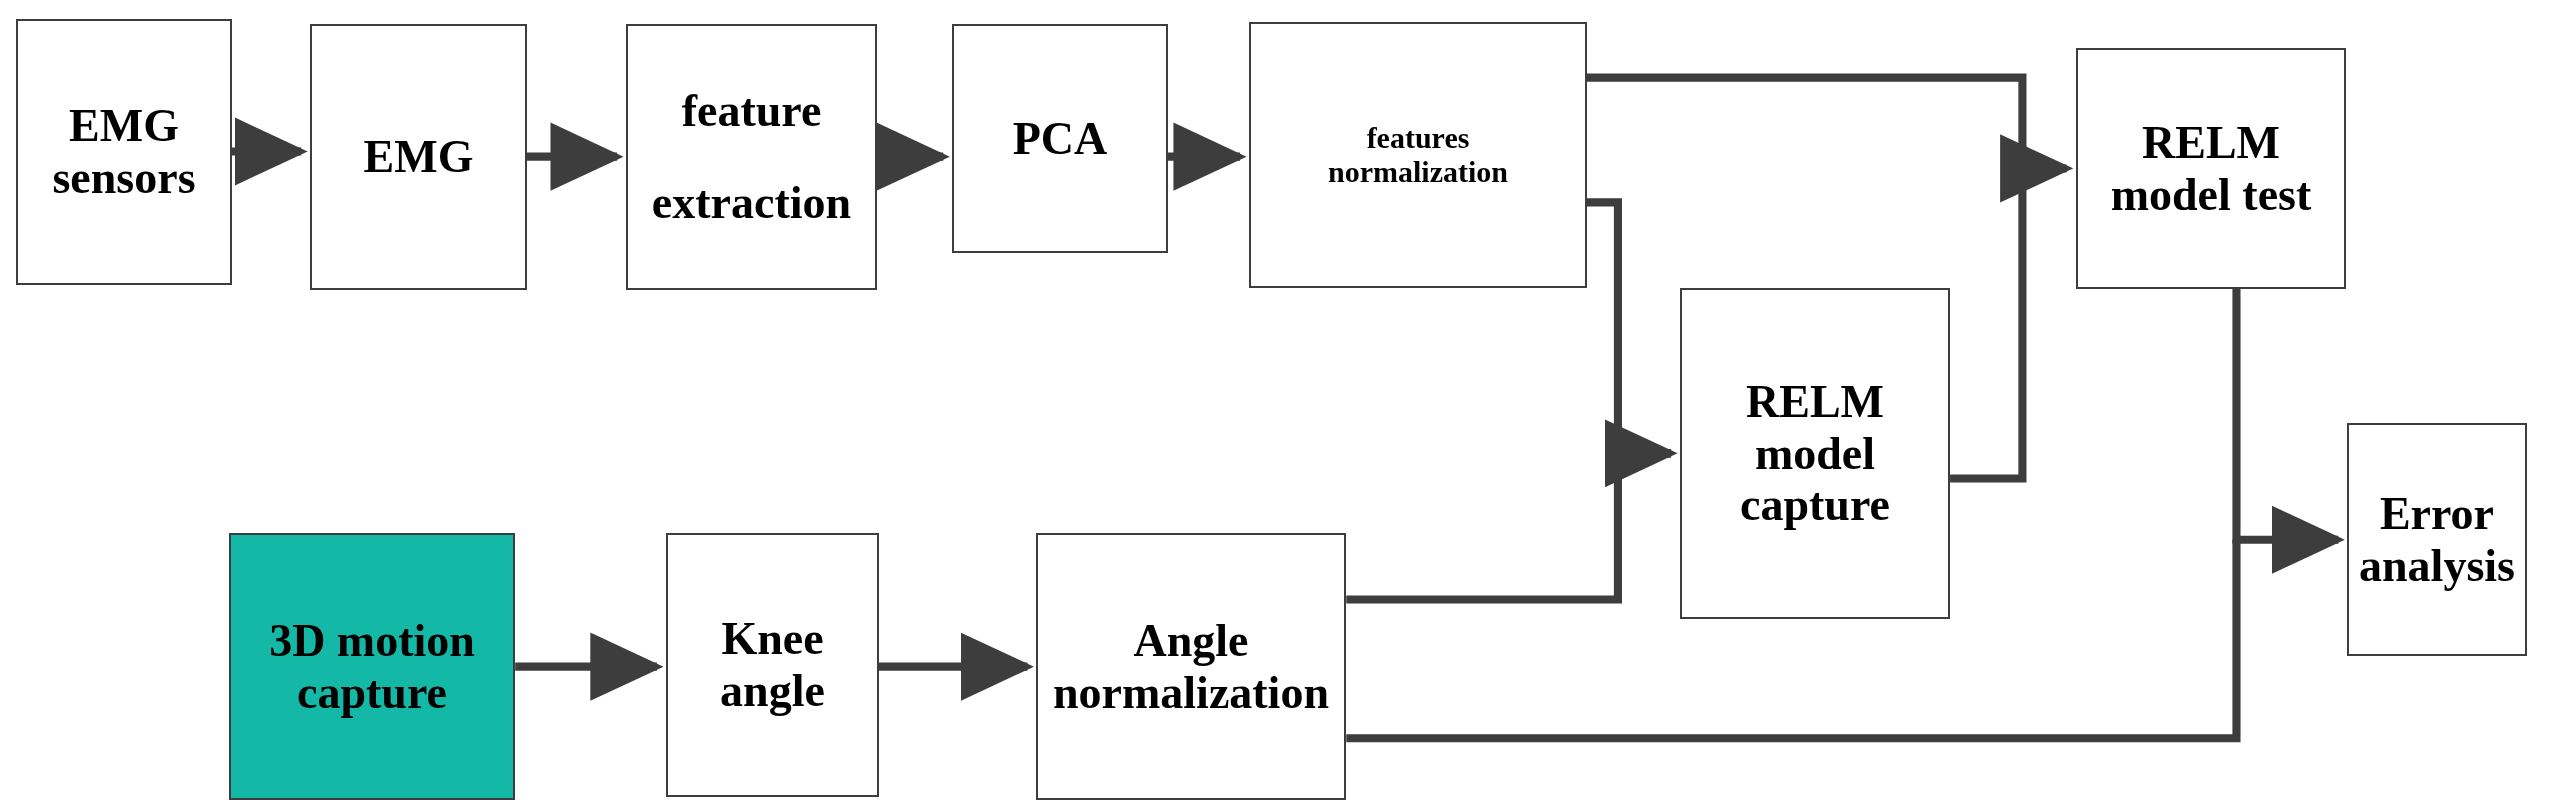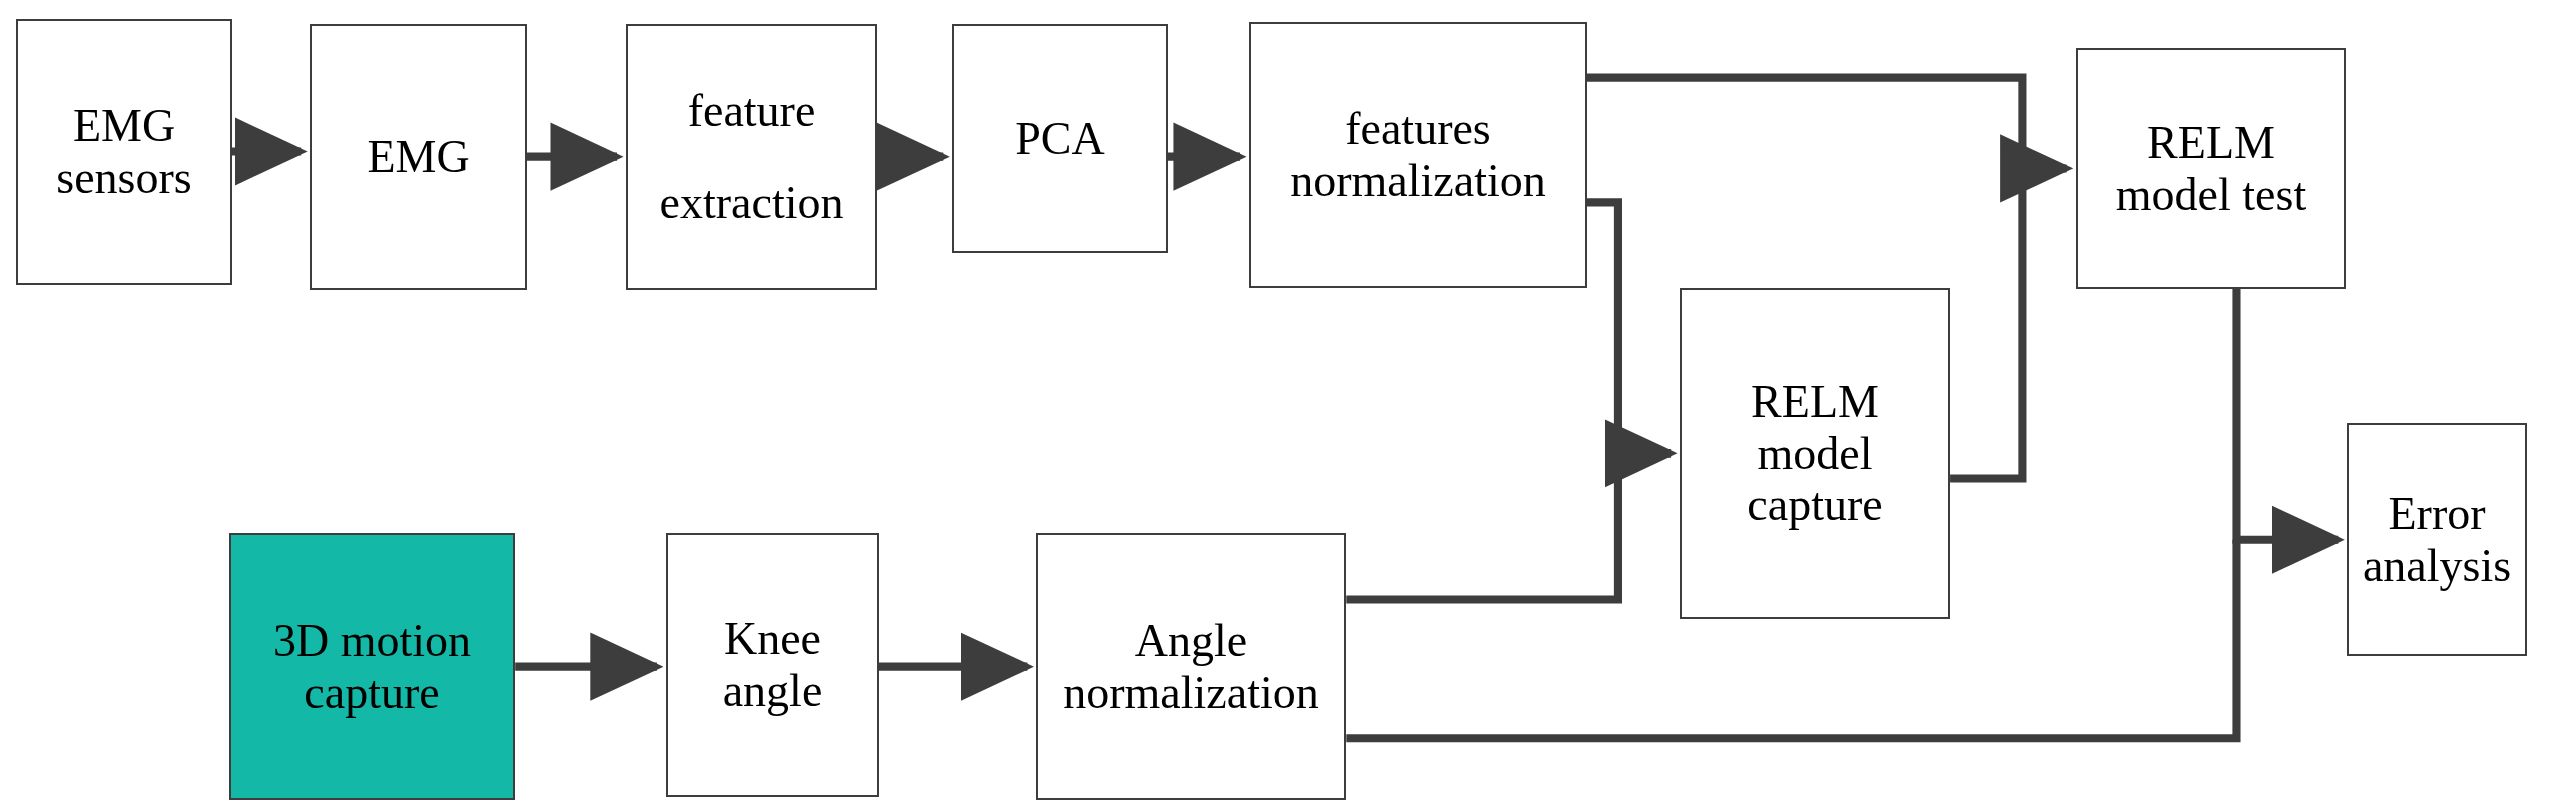--- a/index.html
+++ b/index.html
@@ -1,17 +1,17 @@
 <!DOCTYPE html>
 <html style="font-size:11.8px"><head>
 <meta charset="utf-8">
 <style>
   html,body{margin:0;padding:0;background:#ffffff;}
   body{width:2576px;height:813px;font-family:"Liberation Serif",serif;}
-  #canvas{position:relative;width:2576px;height:813px;overflow:hidden;background:#fff;}
+  #canvas{position:relative;width:2576px;height:813px;overflow:hidden;background:#fff;font-weight:bold;}
   .node{
     position:absolute;
     box-sizing:border-box;
     border:2.2px solid #3d3d3d;
     background:#ffffff;
     display:flex;
     flex-direction:column;
     align-items:center;
     justify-content:center;
     text-align:center;
@@ -68,21 +68,21 @@
       <div class="node" style="left: 310px; top: 24px; width: 217px; height: 266px; font-size: 46px; border-color: rgb(61, 61, 61); background: rgb(255, 255, 255); color: rgb(0, 0, 0);">
         <span class="ln">EMG</span>
       </div>
       <div class="node" style="left: 626px; top: 24px; width: 251px; height: 266px; font-size: 46px; border-color: rgb(61, 61, 61); background: rgb(255, 255, 255); color: rgb(0, 0, 0); gap: 40px;">
         <span class="ln">feature</span>
         <span class="ln">extraction</span>
       </div>
       <div class="node" style="left: 952px; top: 24px; width: 216px; height: 229px; font-size: 46px; border-color: rgb(61, 61, 61); background: rgb(255, 255, 255); color: rgb(0, 0, 0);">
         <span class="ln">PCA</span>
       </div>
-      <div class="node" style="left: 1249px; top: 22px; width: 338px; height: 266px; font-size: 46px; border-color: rgb(61, 61, 61); background: rgb(255, 255, 255); color: rgb(0, 0, 0);">
+      <div class="node" style="left: 1249px; top: 22px; width: 338px; height: 266px; font-size: 30px; border-color: rgb(61, 61, 61); background: rgb(255, 255, 255); color: rgb(0, 0, 0);">
         <span class="ln">features</span>
         <span class="ln">normalization</span>
       </div>
       <div class="node" style="left: 1680px; top: 288px; width: 270px; height: 331px; font-size: 46px; border-color: rgb(61, 61, 61); background: rgb(255, 255, 255); color: rgb(0, 0, 0);">
         <span class="ln">RELM</span>
         <span class="ln">model</span>
         <span class="ln">capture</span>
       </div>
       <div class="node" style="left: 2076px; top: 48px; width: 270px; height: 241px; font-size: 46px; border-color: rgb(61, 61, 61); background: rgb(255, 255, 255); color: rgb(0, 0, 0);">
         <span class="ln">RELM</span>

